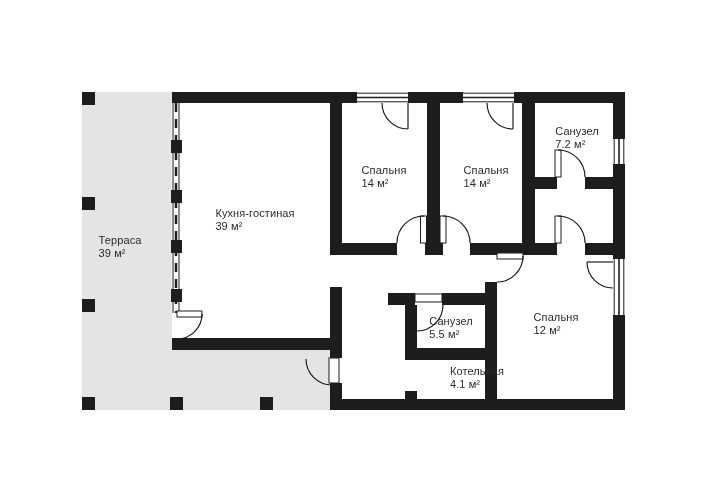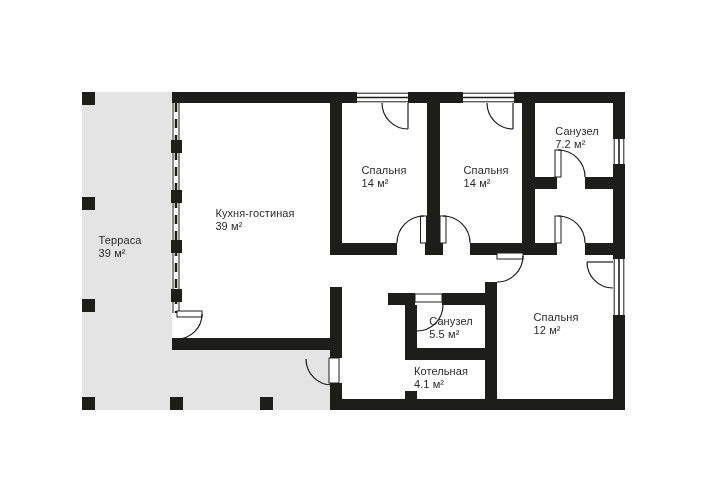--- a/index.html
+++ b/index.html
@@ -193,18 +193,18 @@
     <span class="ln">7.2 м²</span>
   </div>
   <div class="room-label" style="left:556px;top:324px">
     <span class="ln">Спальня</span>
     <span class="ln">12 м²</span>
   </div>
   <div class="room-label" style="left:451px;top:328px">
     <span class="ln">Санузел</span>
     <span class="ln">5.5 м²</span>
   </div>
-  <div class="room-label" style="left:441px;top:378px">
+  <div class="room-label" style="left:477px;top:378px">
     <span class="ln">Котельная</span>
     <span class="ln">4.1 м²</span>
   </div>
 
 </div>
 
 </body></html>

